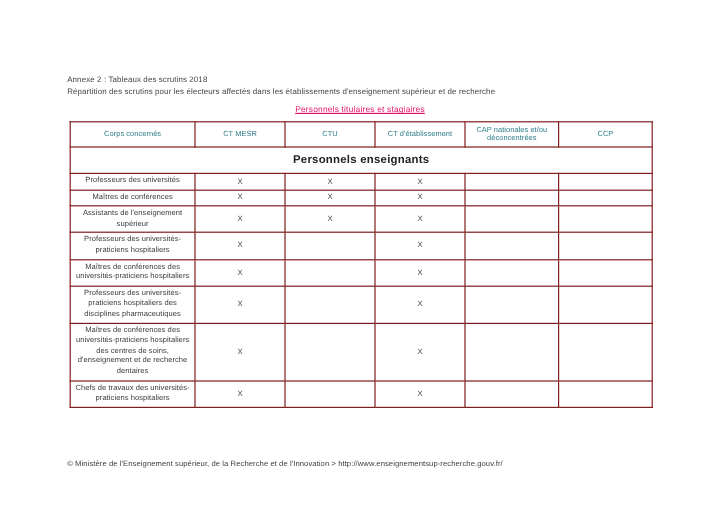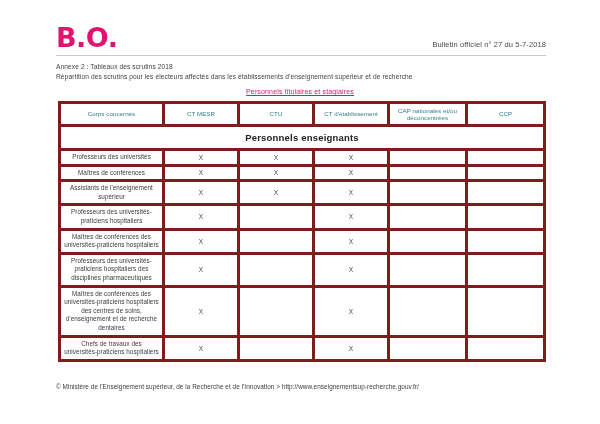--- a/index.html
+++ b/index.html
@@ -94,21 +94,21 @@
     left: 58px;
     top: 101px;
     width: 485px;
   }
   table.scrutins {
     border-collapse: collapse;
     width: 485px;
     table-layout: fixed;
   }
   table.scrutins td, table.scrutins th {
-    border: 3px solid #7f1d1d;
+    border: 1px solid #7f1d1d;
     padding: 2px 3px;
     vertical-align: middle;
     text-align: center;
     font-weight: normal;
   }
   thead th {
     font-size: 6.2px;
     color: #2e7d8a;
     height: 16px;
     line-height: 7.5px;
@@ -151,25 +151,20 @@
     color: #3d3d3d;
     letter-spacing: 0.05px;
     white-space: nowrap;
   }
 </style>
 </head>
 <body>
 
 <div class="page">
 
-  <div class="masthead">
-    <div class="bo-logo">B.O.</div>
-    <div class="bo-rule"></div>
-    <div class="bo-ref">Bulletin officiel n° 27 du 5-7-2018</div>
-  </div>
 
   <div class="subheader">
     <div class="line">Annexe 2 : Tableaux des scrutins 2018</div>
     <div class="line">Répartition des scrutins pour les électeurs affectés dans les établissements d'enseignement supérieur et de recherche</div>
   </div>
 
   <div class="section-title">Personnels titulaires et stagiaires</div>
 
   <div class="tbl-wrap">
     <table class="scrutins">

